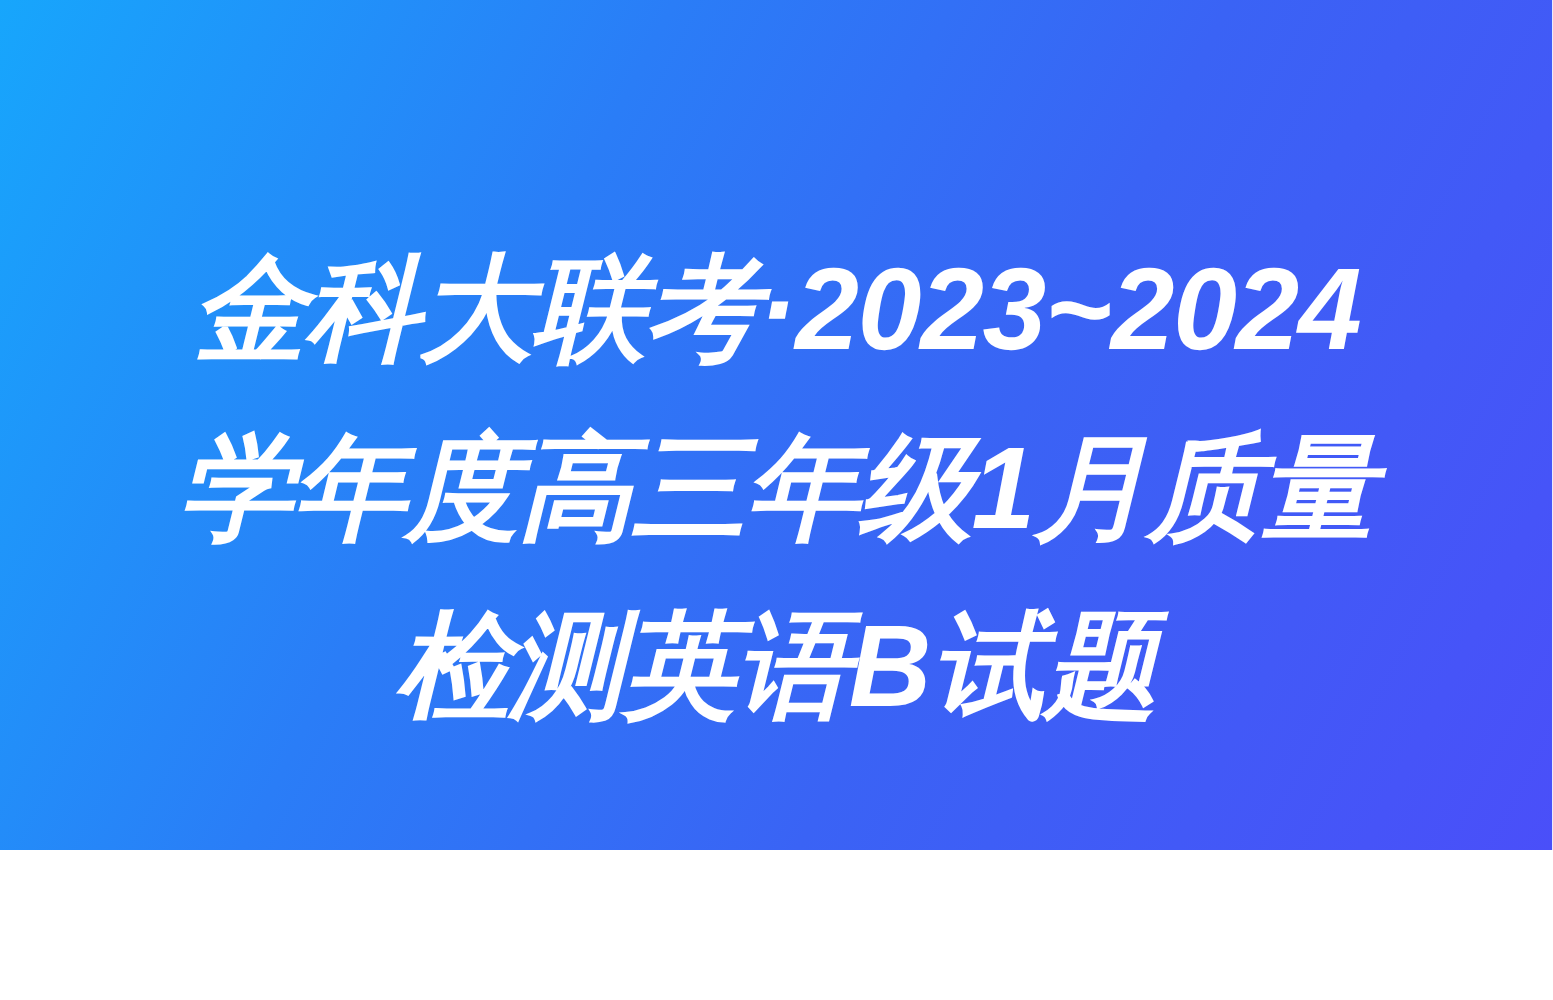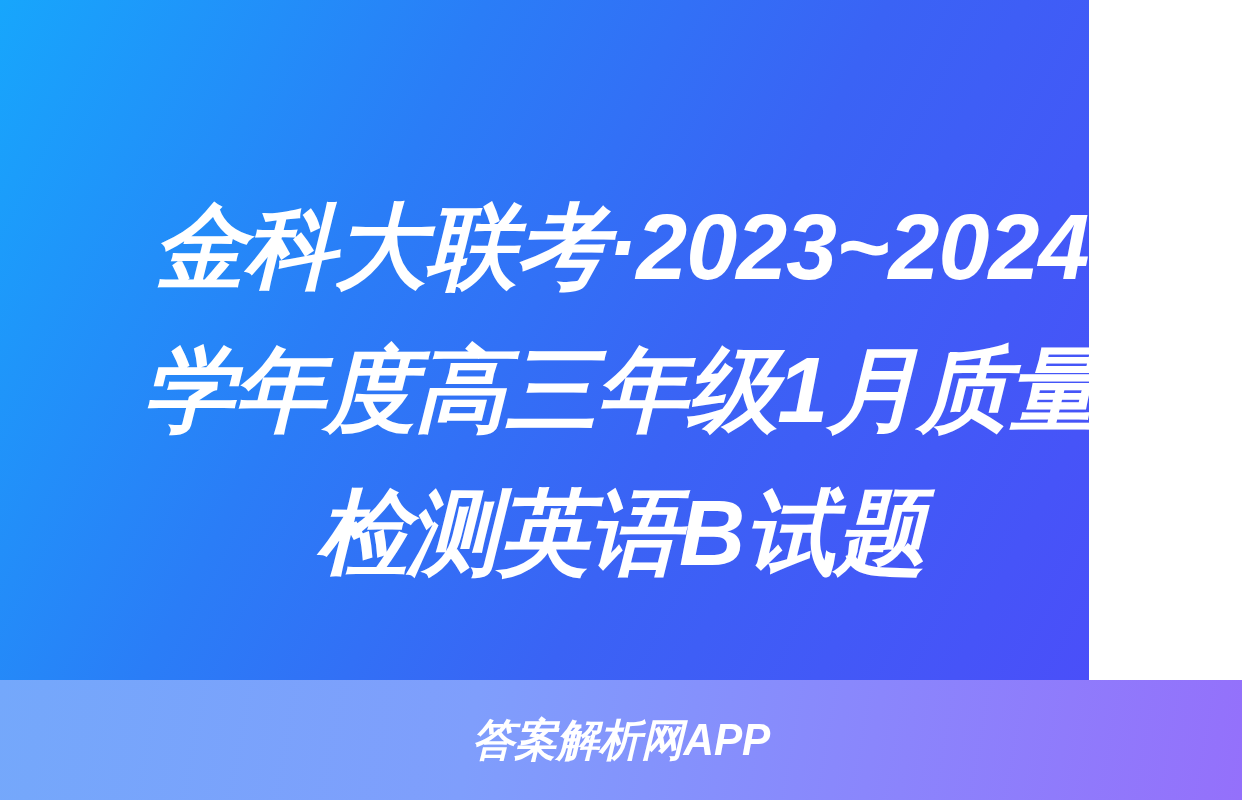--- a/index.html
+++ b/index.html
@@ -18,21 +18,21 @@
     height: 800px;
     overflow: hidden;
     background: #ffffff;
   }
 
   
   .banner {
     position: absolute;
     left: 0;
     top: 0;
-    width: 1089px;
+    width: 1242px;
     height: 680px;
     background: linear-gradient(117deg, #17A6FC 0%, #2A7DF7 34%, #3A63F5 62%, #4A4FF9 100%);
   }
 
   
   .title-block {
     position: absolute;
     left: 0;
     top: 176px;
     width: 1242px;
@@ -87,17 +87,14 @@
   <div class="banner">
 
     <div class="title-block">
       <span class="title-line">金科大联考·2023~2024</span>
       <span class="title-line">学年度高三年级1月质量</span>
       <span class="title-line">检测英语B试题</span>
     </div>
 
   </div>
 
-  <div class="footer-band">
-    <span class="footer-text">答案解析网APP</span>
-  </div>
 
 </div>
 
 </body></html>

